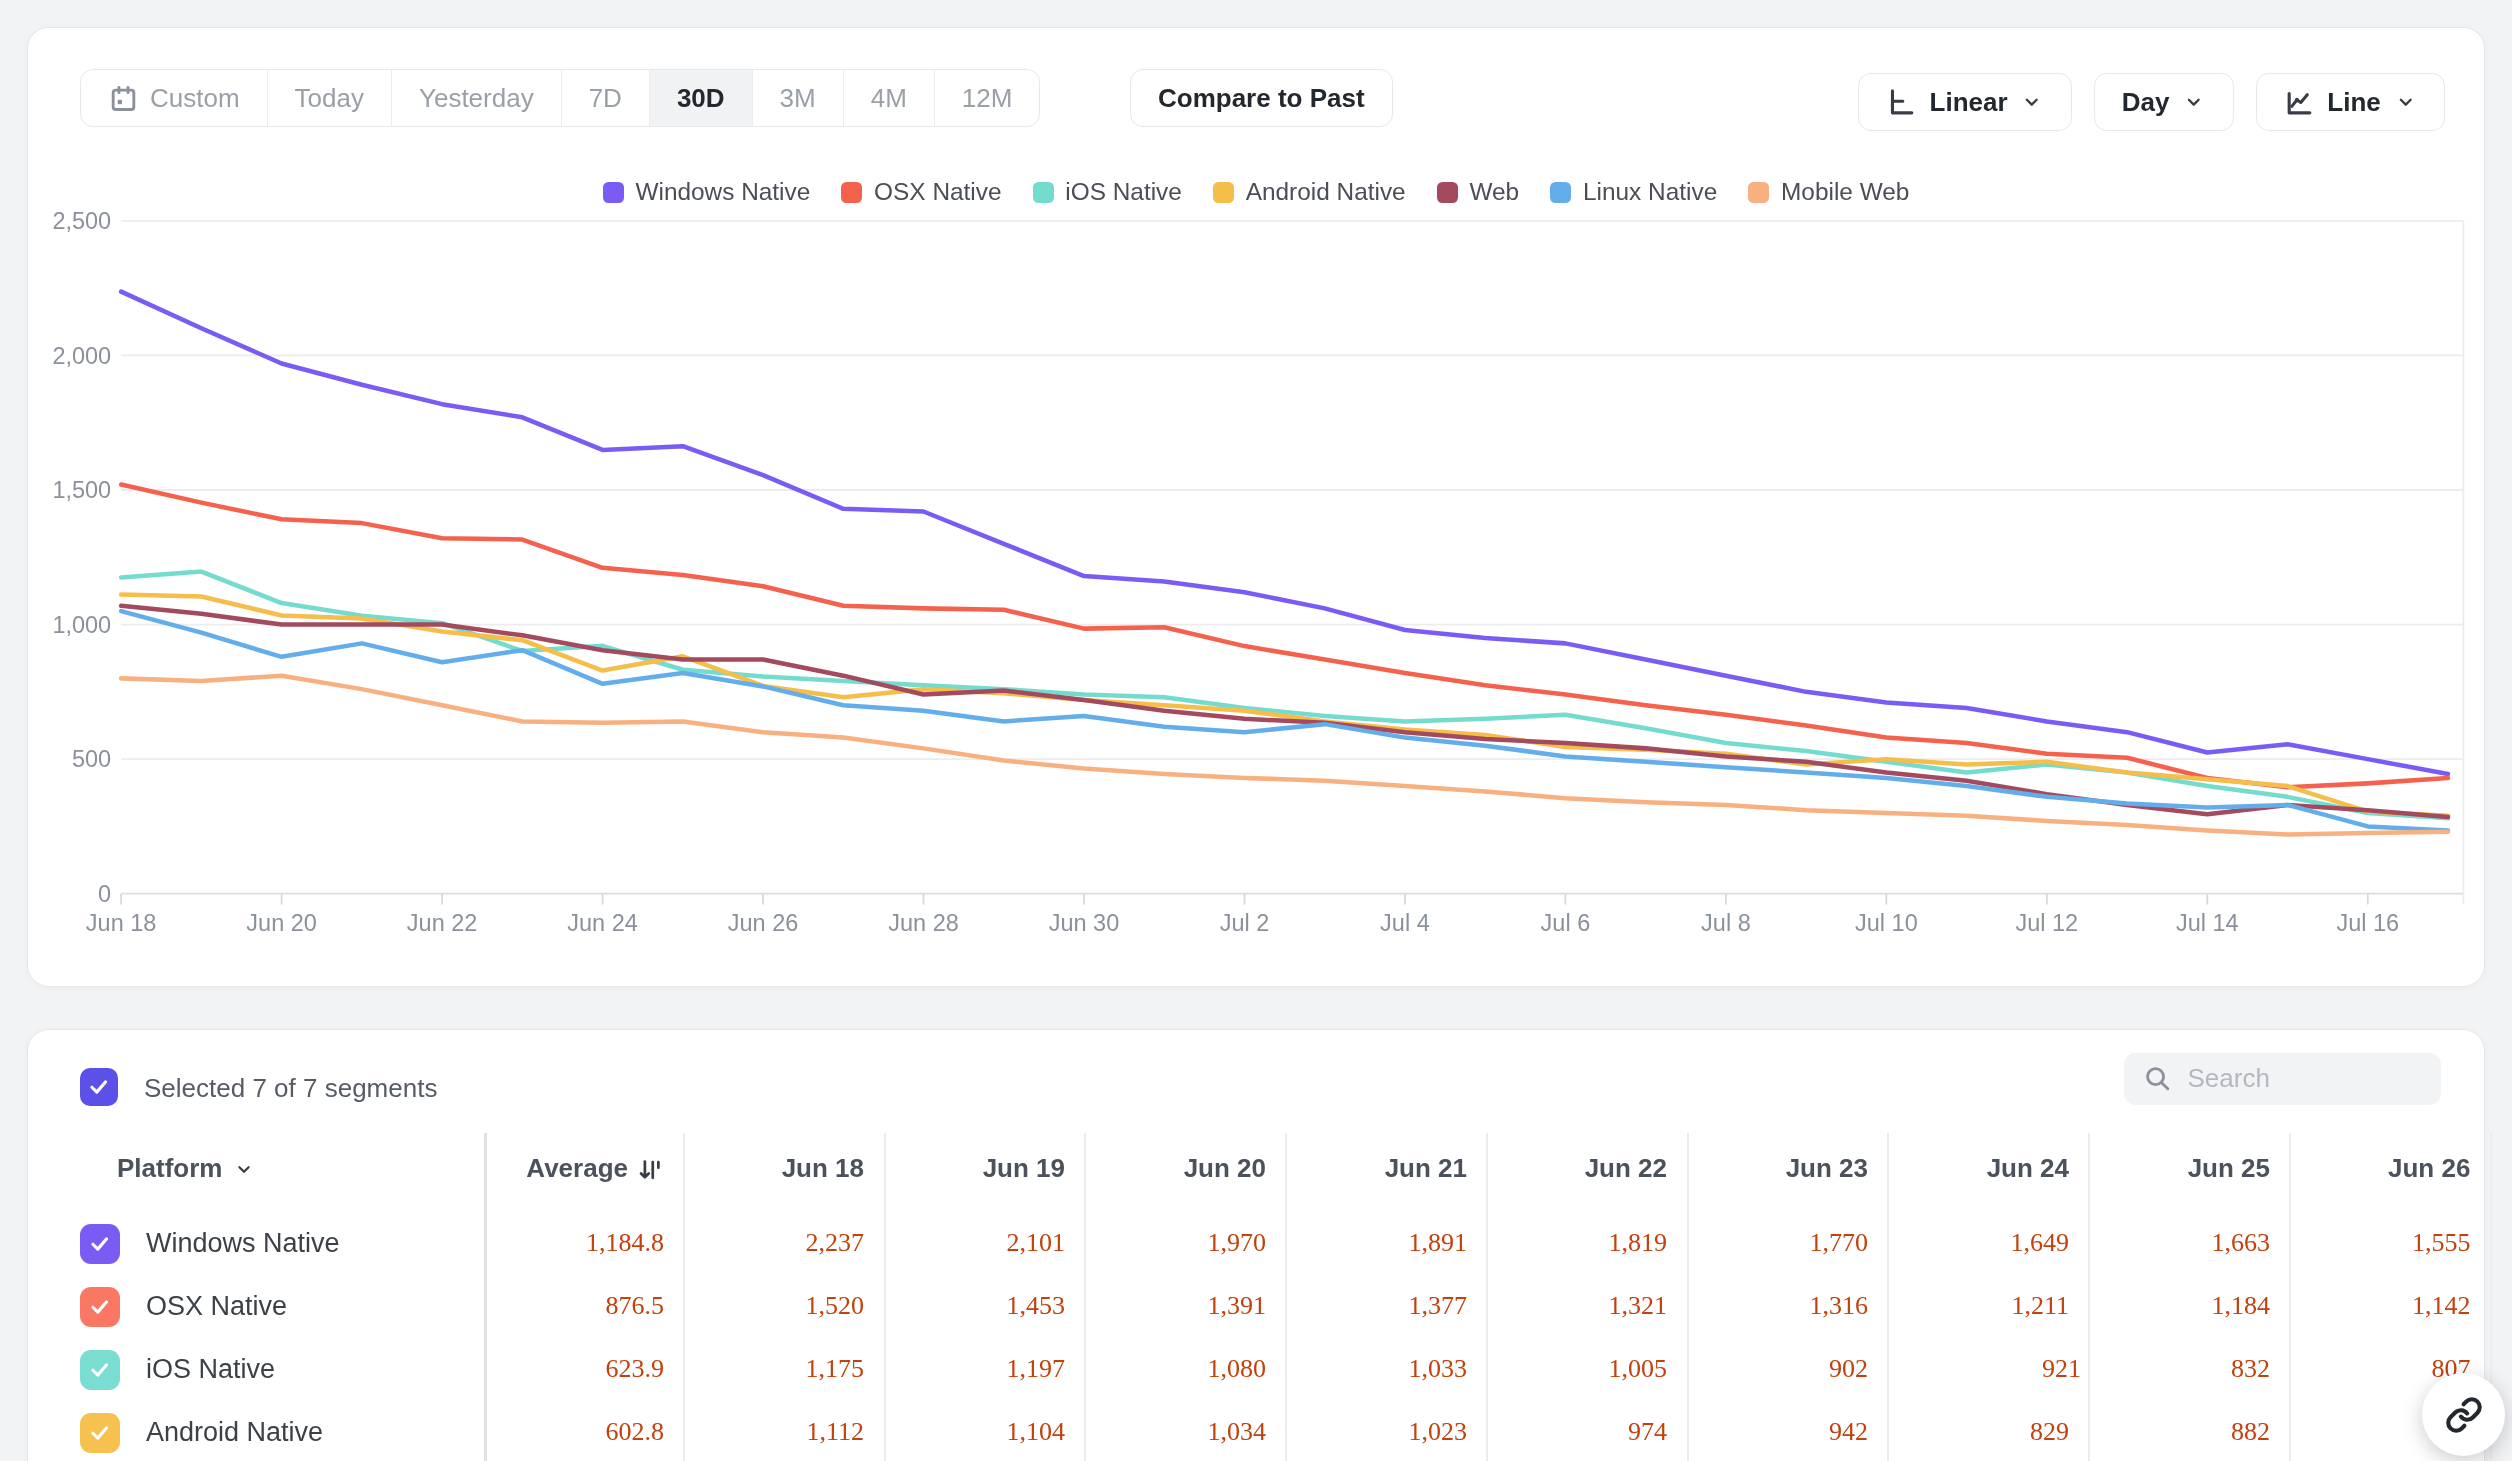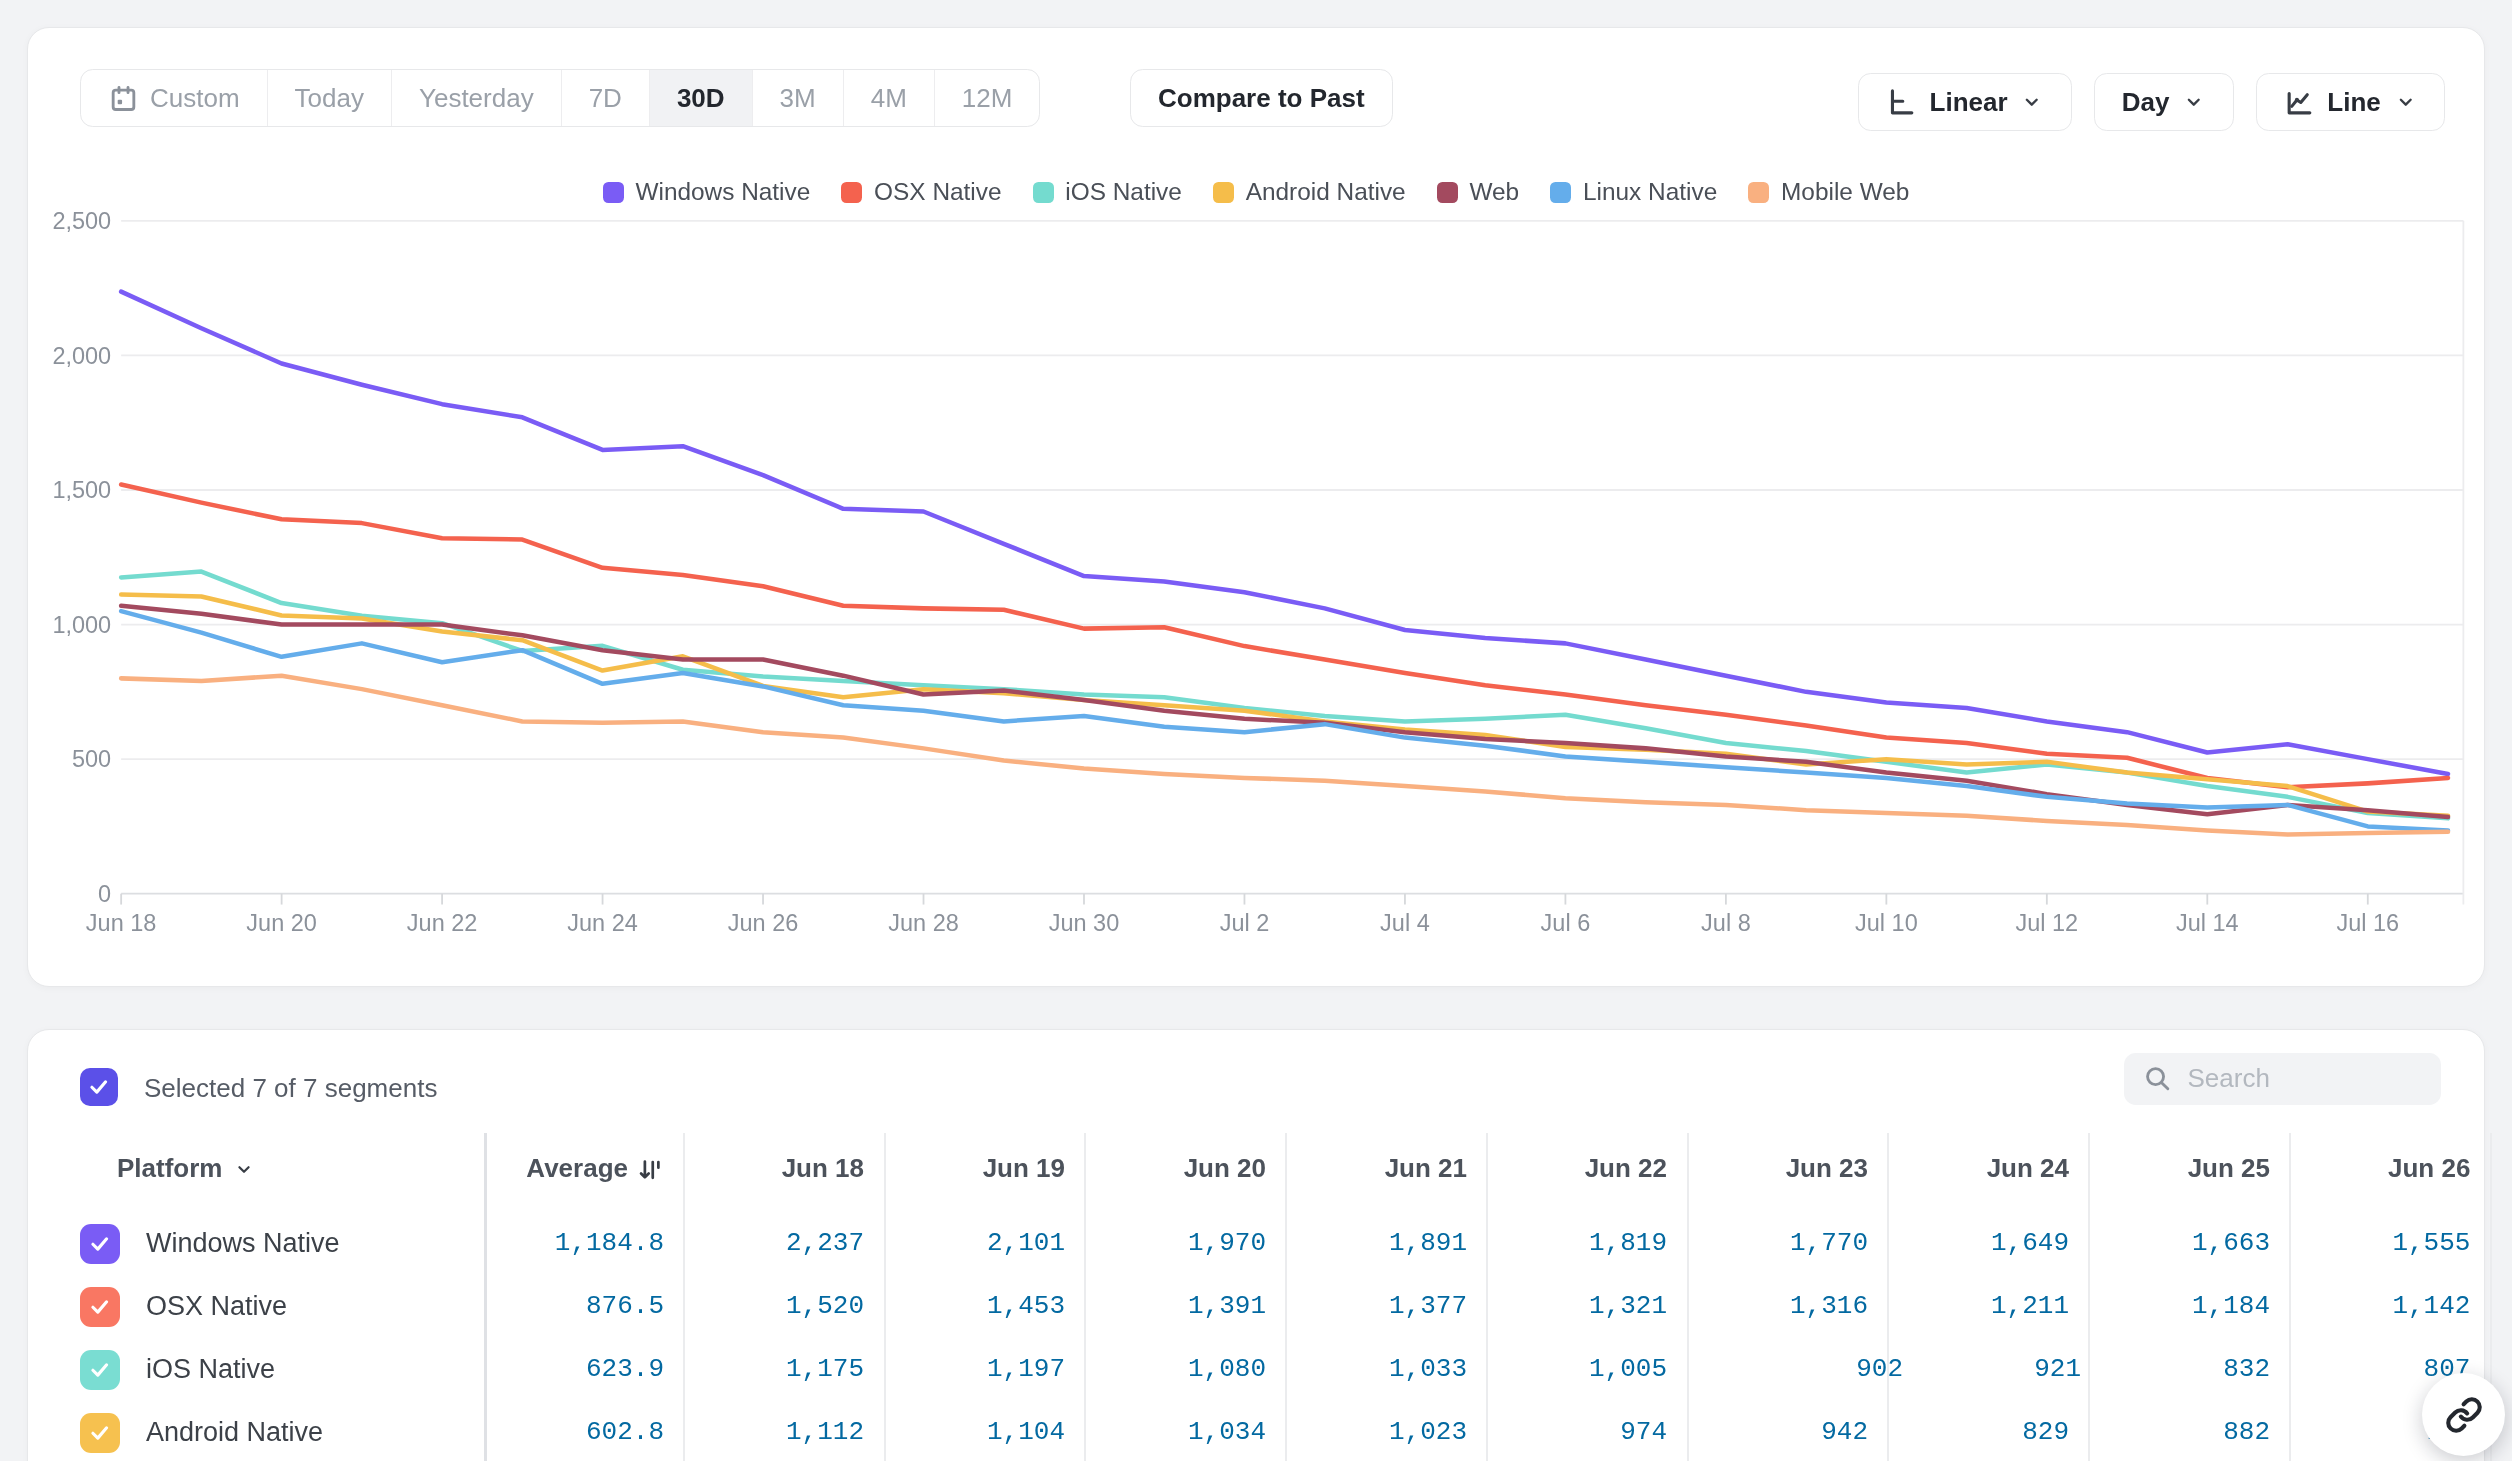--- a/index.html
+++ b/index.html
@@ -58,22 +58,22 @@
   .th-platform { position:absolute; left:89px; top:20px; display:flex; align-items:center;
     gap:11px; font-size:26px; color:#4c525b; font-weight:600; cursor:pointer; }
   .th-num { position:absolute; top:20px; font-size:26px; color:#4c525b; font-weight:600;
     display:flex; align-items:flex-end; gap:9px; cursor:pointer; }
 
   #table-rows { position:absolute; left:0; right:0; top:182px; }
   .trow { position:relative; height:63px; }
   .row-check { position:absolute; left:52px; top:11.8px; width:40px; height:40px; border-radius:11px;
     display:flex; align-items:center; justify-content:center; cursor:pointer; }
   .row-name { position:absolute; left:118px; top:16.3px; font-size:27px; color:#3c4148; }
-  .cell-num { position:absolute; top:16.3px; font-family:Liberation Mono, monospace;
-    font-size:26px; color:#0369a1; }
+  .cell-num { position:absolute; top:16.3px; font-family:Liberation Serif, serif;
+    font-size:26px; color:#c2410c; }
 
   
   #fab { position:absolute; left:2422px; top:1373px; width:83px; height:83px; border-radius:50%;
     background:#ffffff; box-shadow:0 5.4px 20px rgba(20,24,40,.22); display:flex;
     align-items:center; justify-content:center; cursor:pointer; z-index:50; }
 </style>
 </head>
 <body>
 
 <div class="card" id="chart-card">
@@ -311,21 +311,21 @@
             <polyline points="5,12.5 10,17.5 19,7" fill="none" stroke="#fff" stroke-width="3.2" stroke-linecap="round" stroke-linejoin="round"></polyline>
           </svg>
         </div>
         <div class="row-name">iOS Native</div>
         <div class="cell-num" style="right: 1820px;">623.9</div>
         <div class="cell-num" style="right: 1620px;">1,175</div>
         <div class="cell-num" style="right: 1419px;">1,197</div>
         <div class="cell-num" style="right: 1218px;">1,080</div>
         <div class="cell-num" style="right: 1017px;">1,033</div>
         <div class="cell-num" style="right: 817px;">1,005</div>
-        <div class="cell-num" style="right: 581px; text-align: center;">902</div>
+        <div class="cell-num" style="right: 616px; text-align: center;">902</div>
         <div class="cell-num" style="right: 403px; text-align: right;">921</div>
         <div class="cell-num" style="right: 214px;">832</div>
         <div class="cell-num" style="right: 13.6px;">807</div>
       </div>
       <div class="trow">
         <div class="row-check" style="background: rgb(246, 193, 79);">
           <svg width="23.5" height="23.5" viewBox="0 0 24 24">
             <polyline points="5,12.5 10,17.5 19,7" fill="none" stroke="#fff" stroke-width="3.2" stroke-linecap="round" stroke-linejoin="round"></polyline>
           </svg>
         </div>

